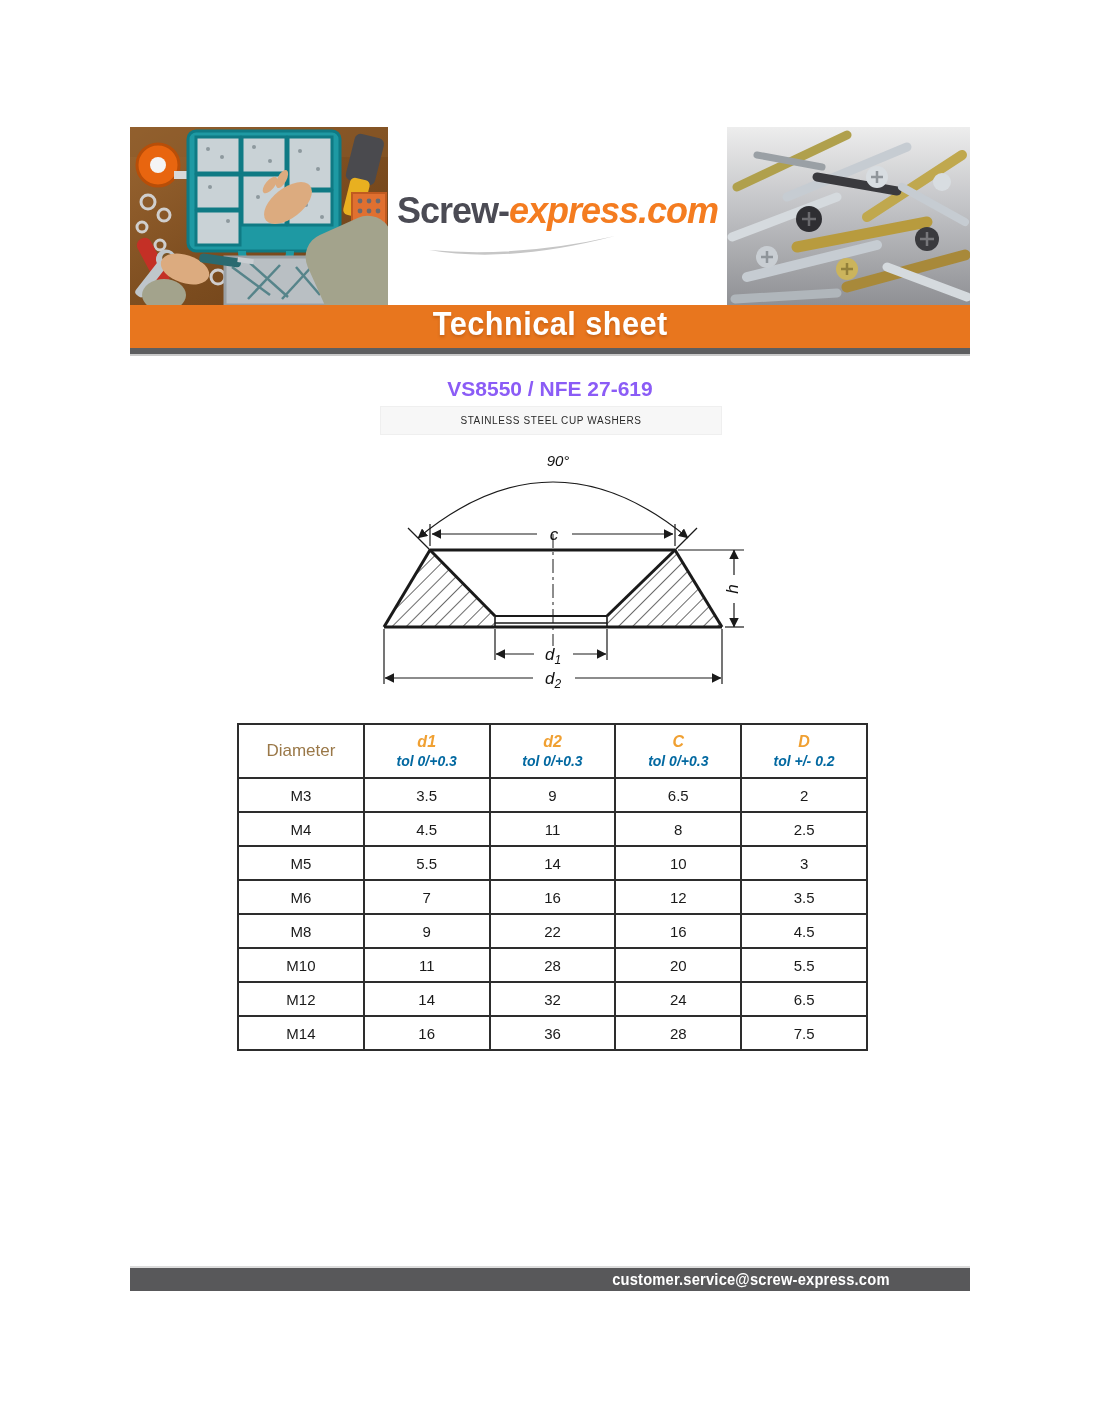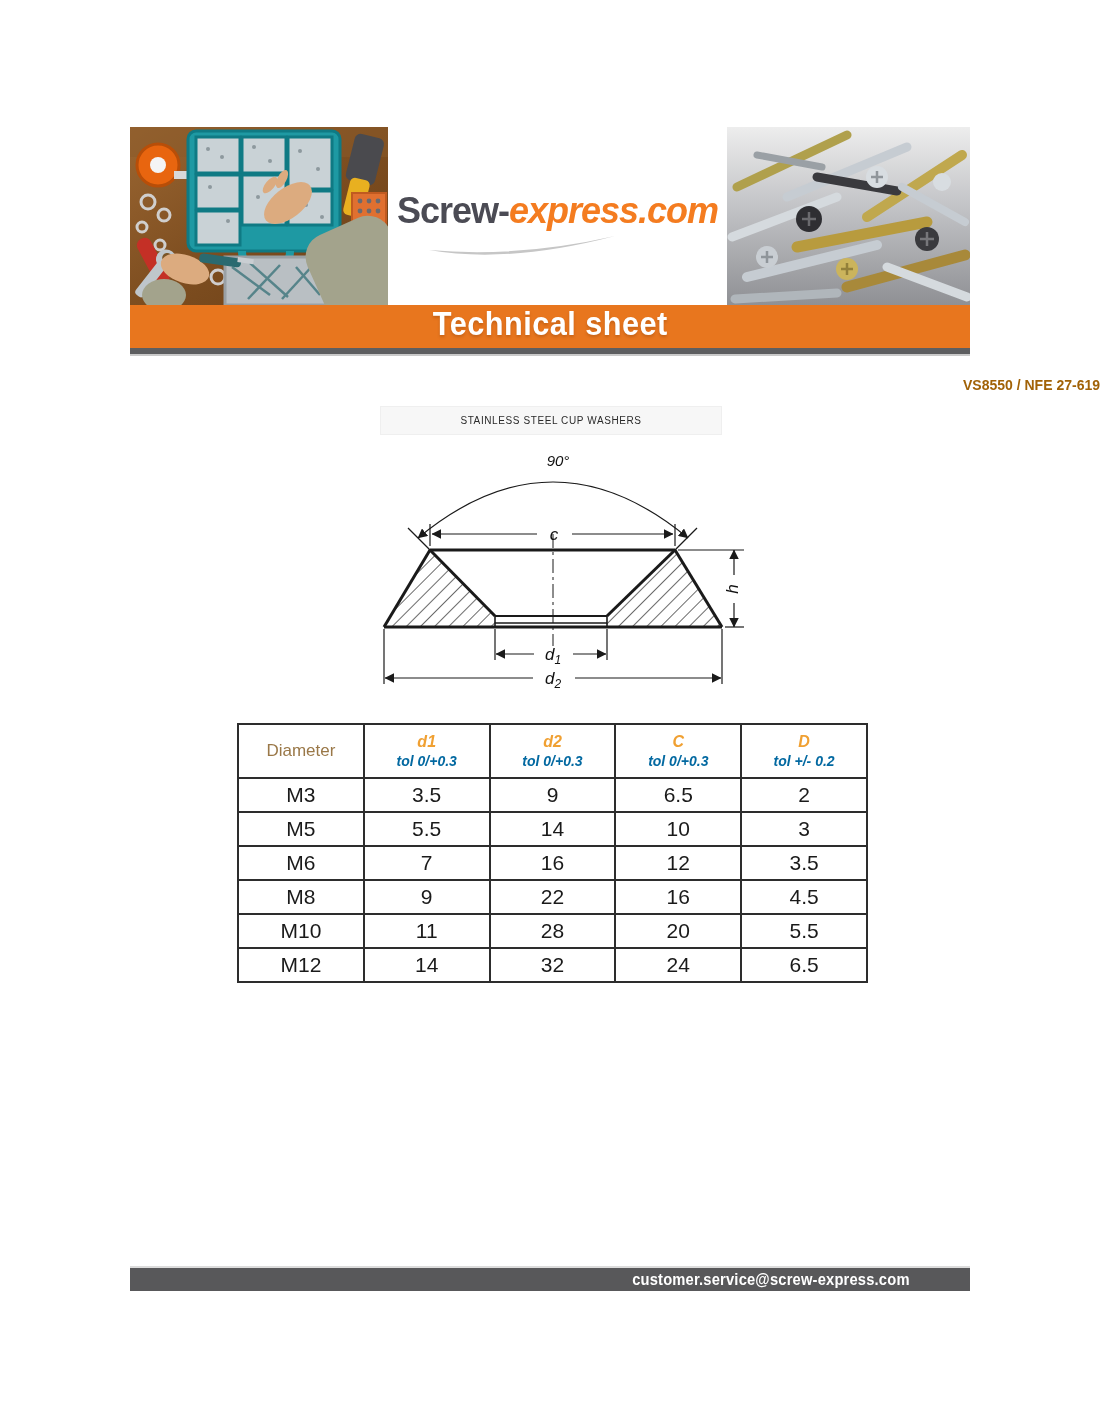--- a/index.html
+++ b/index.html
@@ -14,39 +14,39 @@
   .logo-text { font-size:36px; font-weight:bold; letter-spacing:-1px; white-space:nowrap; }
   .logo-prefix { color:#4b4b54; }
   .logo-suffix { color:#f47c20; font-style:italic; }
   .logo-swoosh { margin-top:2px; margin-right:70px; }
 
   .banner { position:absolute; left:130px; top:305px; width:840px; height:43px; background:#e8761e; display:flex; align-items:flex-start; justify-content:center; }
   .banner-label { color:#ffffff; font-size:33px; font-weight:bold; transform:scaleX(0.93); transform-origin:center; text-shadow:0 2px 3px rgba(90,40,0,0.25); letter-spacing:0.5px; }
   .banner-divider { position:absolute; left:130px; top:348px; width:840px; height:6px; background:#5d5e60; border-bottom:2px solid #c9c9c9; }
 
   
-  .doc-title { position:absolute; left:0; top:377px; width:1100px; text-align:right; font-size:14px; font-weight:bold; color:#a16207; }
+  .doc-title { position:absolute; left:0; top:377px; width:1100px; text-align:center; font-size:21px; font-weight:bold; color:#8b5cf6; }
   .subtitle-band { position:absolute; left:380px; top:406px; width:340px; height:27px; background:#f7f7f7; border:1px solid #efefef; display:flex; align-items:center; justify-content:center; }
   .doc-subtitle { font-size:10px; color:#2a2a2a; letter-spacing:0.6px; }
 
   
   .diagram-wrap { position:absolute; left:372px; top:448px; }
   .dim-label { font-family:"Liberation Sans", sans-serif; font-style:italic; fill:#111; }
 
   
   .spec-table { position:absolute; left:237px; top:723px; width:631px; border-collapse:collapse; table-layout:fixed; }
   .spec-table th, .spec-table td { border:2px solid #2d2d2d; text-align:center; vertical-align:middle; background:#fff; }
   .spec-table th { height:50px; font-weight:bold; }
-  .spec-table td { height:30px; font-size:21px; color:#1a1a1a; font-weight:normal; }
+  .spec-table td { height:30px; font-size:15px; color:#1a1a1a; font-weight:normal; }
   .th-title { display:block; font-size:16px; font-style:italic; color:#f0a032; line-height:20px; }
   .th-tol { display:block; font-size:14px; font-style:italic; color:#0369a1; line-height:18px; }
   th.diameter-col .th-title { font-style:normal; color:#9a7848; font-weight:normal; font-size:17px; }
 
   
-  .footer-bar { position:absolute; left:130px; top:1266px; width:840px; height:25px; background:#58585a; border-top:2px solid #dcdcdc; display:flex; align-items:center; justify-content:flex-end; padding-right:60px; box-sizing:border-box; }
+  .footer-bar { position:absolute; left:130px; top:1266px; width:840px; height:25px; background:#58585a; border-top:2px solid #dcdcdc; display:flex; align-items:center; justify-content:flex-end; padding-right:80px; box-sizing:border-box; }
   .footer-email { color:#ffffff; font-size:16px; font-weight:bold; transform:scaleX(0.92); transform-origin:right center; text-decoration:none; letter-spacing:0.2px; }
 </style>
 </head>
 <body>
 
 <div class="page">
 
   <div class="header-strip">
 
     <div class="photo">
@@ -323,20 +323,27 @@
     </thead>
     <tbody>
         <tr>
           <td>M3</td>
           <td>3.5</td>
           <td>9</td>
           <td>6.5</td>
           <td>2</td>
         </tr>
         <tr>
+          <td>M4</td>
+          <td>4.5</td>
+          <td>11</td>
+          <td>8</td>
+          <td>2.5</td>
+        </tr>
+        <tr>
           <td>M5</td>
           <td>5.5</td>
           <td>14</td>
           <td>10</td>
           <td>3</td>
         </tr>
         <tr>
           <td>M6</td>
           <td>7</td>
           <td>16</td>
@@ -357,20 +364,27 @@
           <td>20</td>
           <td>5.5</td>
         </tr>
         <tr>
           <td>M12</td>
           <td>14</td>
           <td>32</td>
           <td>24</td>
           <td>6.5</td>
         </tr>
+        <tr>
+          <td>M14</td>
+          <td>16</td>
+          <td>36</td>
+          <td>28</td>
+          <td>7.5</td>
+        </tr>
       </tbody>
   </table>
 
   <div class="footer-bar">
     <a class="footer-email" href="#">customer.service@screw-express.com</a>
   </div>
 
 </div>
 
 </body></html>

